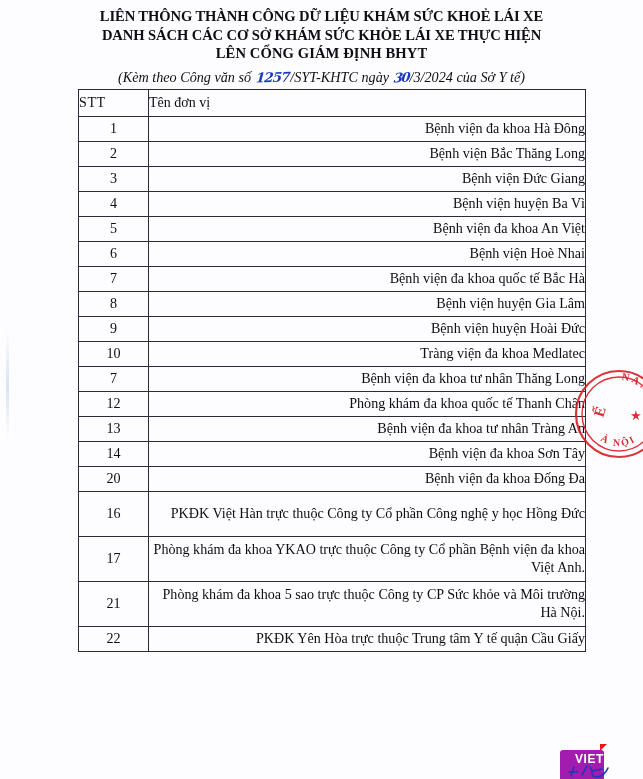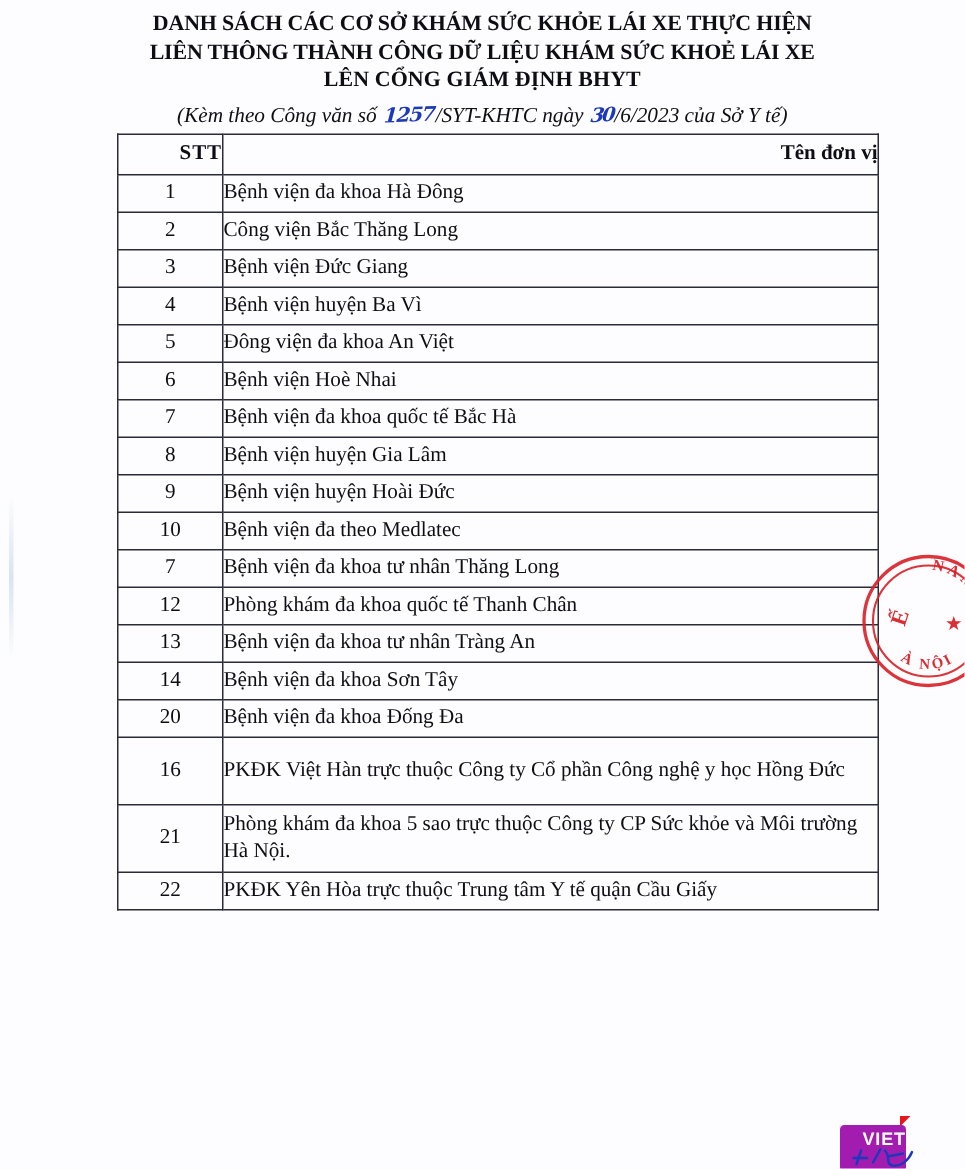--- a/index.html
+++ b/index.html
@@ -83,39 +83,39 @@
   }
   table.listing th,
   table.listing td {
     border: 1px solid #2a2a38;
     vertical-align: middle;
   }
   col.c-stt { width: 70px; }
   col.c-name { width: 437px; }
 
   table.listing thead th {
-    font-weight: bold;
+    font-weight: normal;
     font-size: 14px;
     height: 26px;
     padding: 0;
-    text-align: right;
+    text-align: left;
   }
   th.h-stt { letter-spacing: 0.6px; }
 
   table.listing tbody td {
     font-size: 14.1px;
     line-height: 17.6px;
     padding: 0;
   }
   td.stt {
     text-align: center;
     font-size: 14px;
   }
   td.name {
-    text-align: left;
+    text-align: right;
     padding: 1px 5px 1px 8px;
   }
   tr.r1 td { height: 24px; }
   tr.r2 td { height: 40px; }
   tr.r2 td.name { padding-top: 2px; padding-bottom: 2px; }
 
   
   .seal {
     position: absolute;
     left: 573px;
@@ -172,28 +172,28 @@
     pointer-events: none;
   }
 </style>
 </head>
 <body>
 
 <div class="page">
 
   <div class="title-block">
     <h1 class="doc-title">
+      <span class="tline l2">LIÊN THÔNG THÀNH CÔNG DỮ LIỆU KHÁM SỨC KHOẺ LÁI XE</span>
       <span class="tline l1">DANH SÁCH CÁC CƠ SỞ KHÁM SỨC KHỎE LÁI XE THỰC HIỆN</span>
-      <span class="tline l2">LIÊN THÔNG THÀNH CÔNG DỮ LIỆU KHÁM SỨC KHOẺ LÁI XE</span>
       <span class="tline l3">LÊN CỔNG GIÁM ĐỊNH BHYT</span>
     </h1>
     <div class="doc-subtitle">
       <span>(Kèm theo Công văn số</span>
       <span class="ink num">1257</span><span>/SYT-KHTC ngày</span>
-      <span class="ink day">30</span><span>/6/2023 của Sở Y tế)</span>
+      <span class="ink day">30</span><span>/3/2024 của Sở Y tế)</span>
     </div>
   </div>
 
   <div class="table-wrap">
     <table class="listing">
       <colgroup>
         <col class="c-stt">
         <col class="c-name">
       </colgroup>
       <thead>
@@ -202,53 +202,53 @@
           <th class="h-name">Tên đơn vị</th>
         </tr>
       </thead>
       <tbody id="table-body">
           <tr class="r1">
             <td class="stt">1</td>
             <td class="name">Bệnh viện đa khoa Hà Đông</td>
           </tr>
           <tr class="r1">
             <td class="stt">2</td>
-            <td class="name">Công viện Bắc Thăng Long</td>
+            <td class="name">Bệnh viện Bắc Thăng Long</td>
           </tr>
           <tr class="r1">
             <td class="stt">3</td>
             <td class="name">Bệnh viện Đức Giang</td>
           </tr>
           <tr class="r1">
             <td class="stt">4</td>
             <td class="name">Bệnh viện huyện Ba Vì</td>
           </tr>
           <tr class="r1">
             <td class="stt">5</td>
-            <td class="name">Đông viện đa khoa An Việt</td>
+            <td class="name">Bệnh viện đa khoa An Việt</td>
           </tr>
           <tr class="r1">
             <td class="stt">6</td>
             <td class="name">Bệnh viện Hoè Nhai</td>
           </tr>
           <tr class="r1">
             <td class="stt">7</td>
             <td class="name">Bệnh viện đa khoa quốc tế Bắc Hà</td>
           </tr>
           <tr class="r1">
             <td class="stt">8</td>
             <td class="name">Bệnh viện huyện Gia Lâm</td>
           </tr>
           <tr class="r1">
             <td class="stt">9</td>
             <td class="name">Bệnh viện huyện Hoài Đức</td>
           </tr>
           <tr class="r1">
             <td class="stt">10</td>
-            <td class="name">Bệnh viện đa theo Medlatec</td>
+            <td class="name">Tràng viện đa khoa Medlatec</td>
           </tr>
           <tr class="r1">
             <td class="stt">7</td>
             <td class="name">Bệnh viện đa khoa tư nhân Thăng Long</td>
           </tr>
           <tr class="r1">
             <td class="stt">12</td>
             <td class="name">Phòng khám đa khoa quốc tế Thanh Chân</td>
           </tr>
           <tr class="r1">
@@ -259,20 +259,24 @@
             <td class="stt">14</td>
             <td class="name">Bệnh viện đa khoa Sơn Tây</td>
           </tr>
           <tr class="r1">
             <td class="stt">20</td>
             <td class="name">Bệnh viện đa khoa Đống Đa</td>
           </tr>
           <tr class="r2">
             <td class="stt">16</td>
             <td class="name">PKĐK Việt Hàn trực thuộc Công ty Cổ phần Công nghệ y học Hồng Đức</td>
+          </tr>
+          <tr class="r2">
+            <td class="stt">17</td>
+            <td class="name">Phòng khám đa khoa YKAO trực thuộc Công ty Cổ phần Bệnh viện đa khoa Việt Anh.</td>
           </tr>
           <tr class="r2">
             <td class="stt">21</td>
             <td class="name">Phòng khám đa khoa 5 sao trực thuộc Công ty CP Sức khỏe và Môi trường Hà Nội.</td>
           </tr>
           <tr class="r1">
             <td class="stt">22</td>
             <td class="name">PKĐK Yên Hòa trực thuộc Trung tâm Y tế quận Cầu Giấy</td>
           </tr>
         </tbody>

